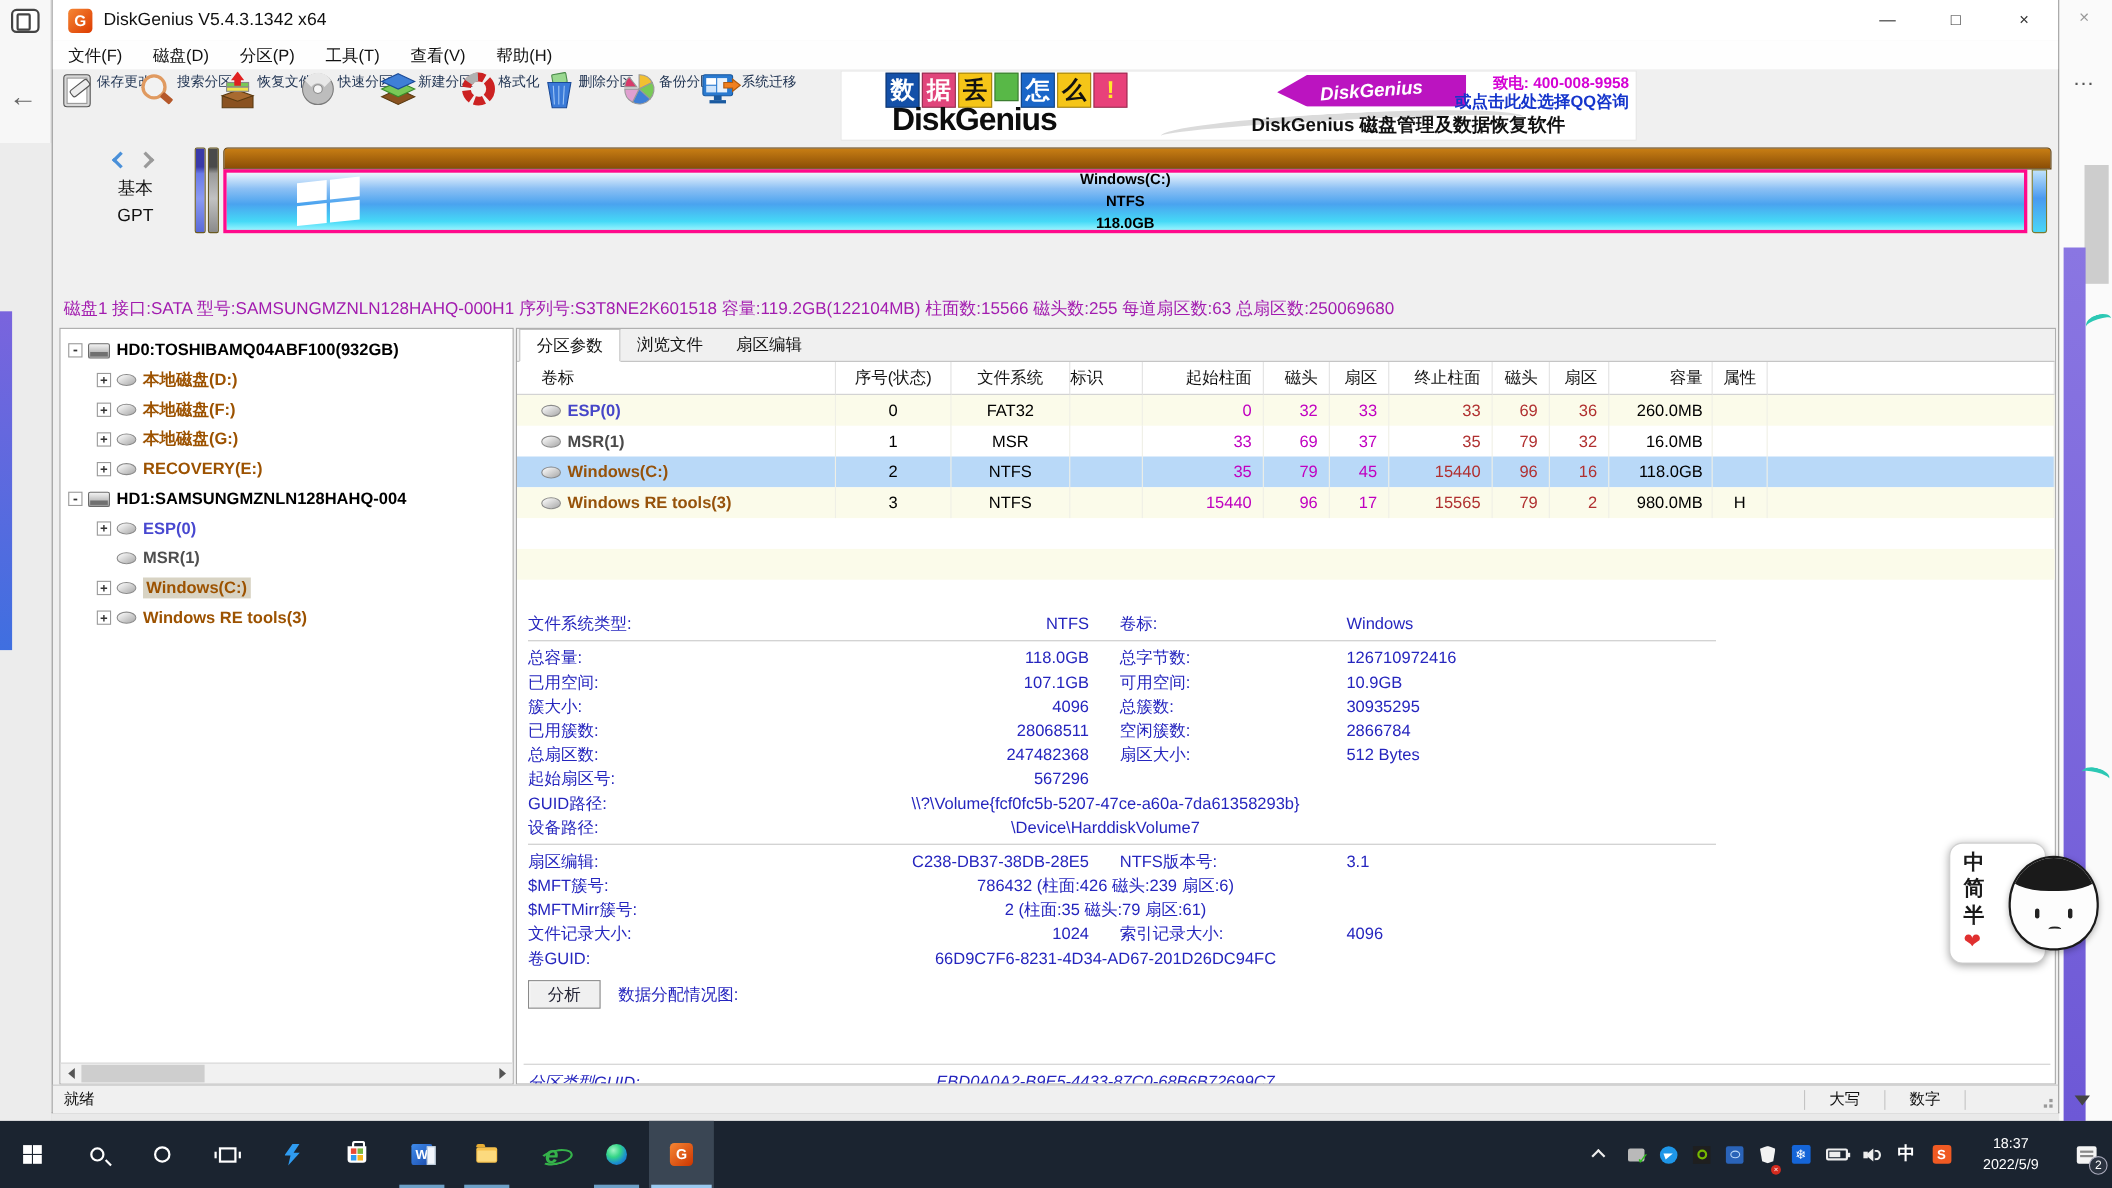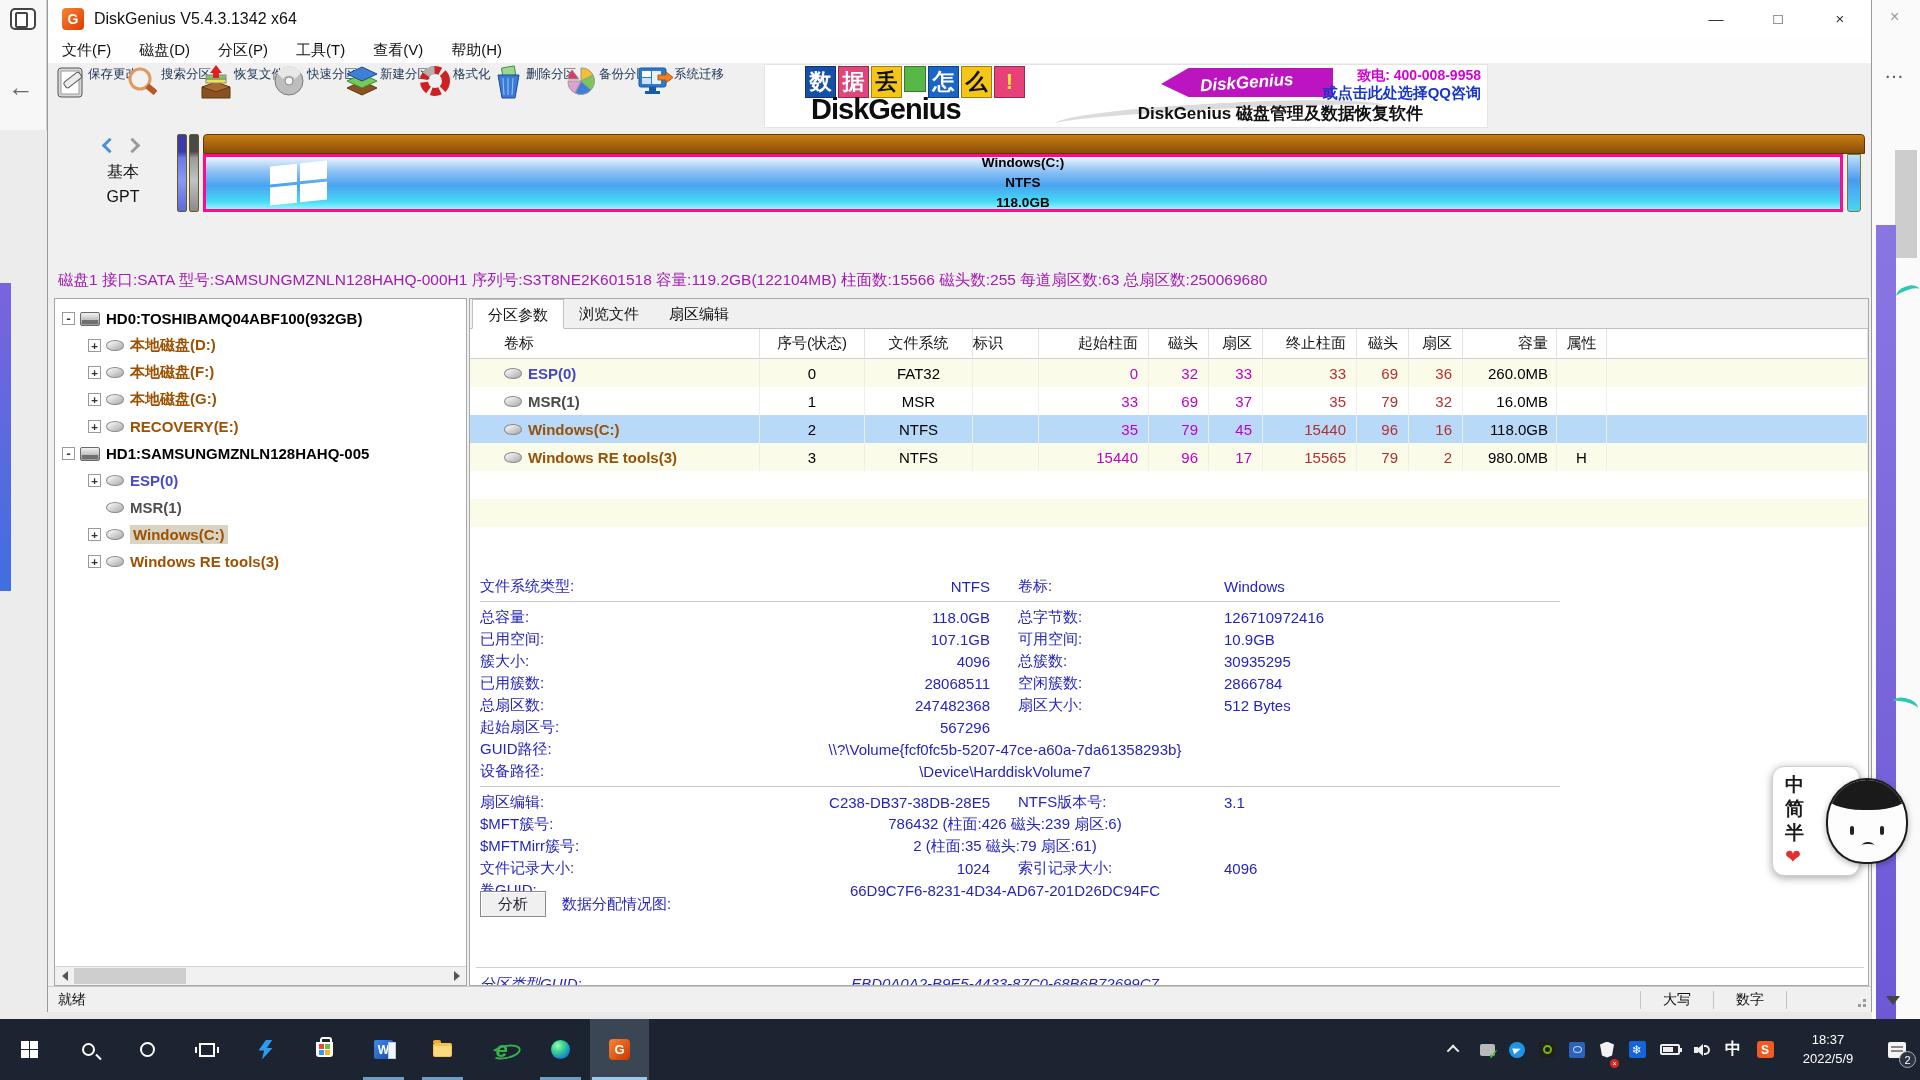--- a/index.html
+++ b/index.html
@@ -102,26 +102,26 @@
 .trow { height:28px; }
 .trow .tc { height:100%; display:flex; align-items:center; border-right:1px solid #efefe6; }
 .cream { background:#fbfbea; }
 .selrow { background:#b9d9f8 !important; }
 .cw0{width:290px;} .cw1{width:105px;justify-content:center;} .cw2{width:108px;justify-content:center;}
 .cw3{width:66px;} .cw4{width:110px;justify-content:flex-end;padding-right:10px;}
 .cw5{width:60px;justify-content:flex-end;padding-right:10px;} .cw6{width:54px;justify-content:flex-end;padding-right:10px;}
 .cw7{width:94px;justify-content:flex-end;padding-right:10px;} .cw8{width:52px;justify-content:flex-end;padding-right:10px;}
 .cw9{width:54px;justify-content:flex-end;padding-right:10px;} .cw10{width:94px;justify-content:flex-end;padding-right:8px;}
 .cw11{width:50px;justify-content:center;} .cfill{flex:1;}
-.c-name { padding-left:34px; }
+.c-name { padding-left:22px; }
 .pname { font-weight:bold; }
 .p-blue{color:#4646c8;} .p-gray{color:#4a4a4a;} .p-brown{color:#96520a;}
 .n-start{color:#c000c0;} .n-end{color:#b03030;} .n-blk{color:#000;}
 
-.details { position:absolute; left:10px; top:276px; width:1066px; }
+.details { position:absolute; left:10px; top:257px; width:1066px; }
 .drow { display:flex; height:22px; align-items:center; font-size:15px; color:#2525be; }
 .dl1 { width:200px; } .dv1 { width:310px; text-align:right; white-space:nowrap; }
 .dl2 { width:206px; margin-left:28px; } .dv2 { flex:1; text-align:left; }
 .dvlong { width:650px; text-align:center; white-space:nowrap; }
 .dsep { height:1px; background:#c9c9c9; margin:4px 0; width:1080px; }
 .analyze-row { position:absolute; left:10px; top:592px; display:flex; align-items:center; }
 .btn { width:66px; height:26px; background:#f0f0f0; border:1px solid #8a8a8a; box-shadow:inset 1px 1px 0 #fff; font-size:15px; color:#223; display:flex; align-items:center; justify-content:center; }
 .alloc-label { margin-left:16px; font-size:15px; color:#2525be; }
 .clip-sep { position:absolute; left:6px; top:668px; width:1388px; height:1px; background:#cfcfcf; }
 .cliprow { position:absolute; left:10px; top:676px; display:flex; font-size:15px; color:#2525be;font-style:italic; }
@@ -424,21 +424,21 @@
             <span class="t-brown">本地磁盘(G:)</span>
           </div>
         <div class="titem lv1">
             <span class="exp">+</span>
             <span class="icon-part"></span>
             <span class="t-brown">RECOVERY(E:)</span>
           </div>
         <div class="titem lv0">
             <span class="exp">-</span>
             <span class="icon-hd"></span>
-            <span class="t-black">HD1:SAMSUNGMZNLN128HAHQ-005</span>
+            <span class="t-black">HD1:SAMSUNGMZNLN128HAHQ-004</span>
           </div>
         <div class="titem lv1">
             <span class="exp">+</span>
             <span class="icon-part"></span>
             <span class="t-blue">ESP(0)</span>
           </div>
         <div class="titem lv1">
             <span class="exp-sp"></span>
             <span class="icon-part"></span>
             <span class="t-gray">MSR(1)</span>

